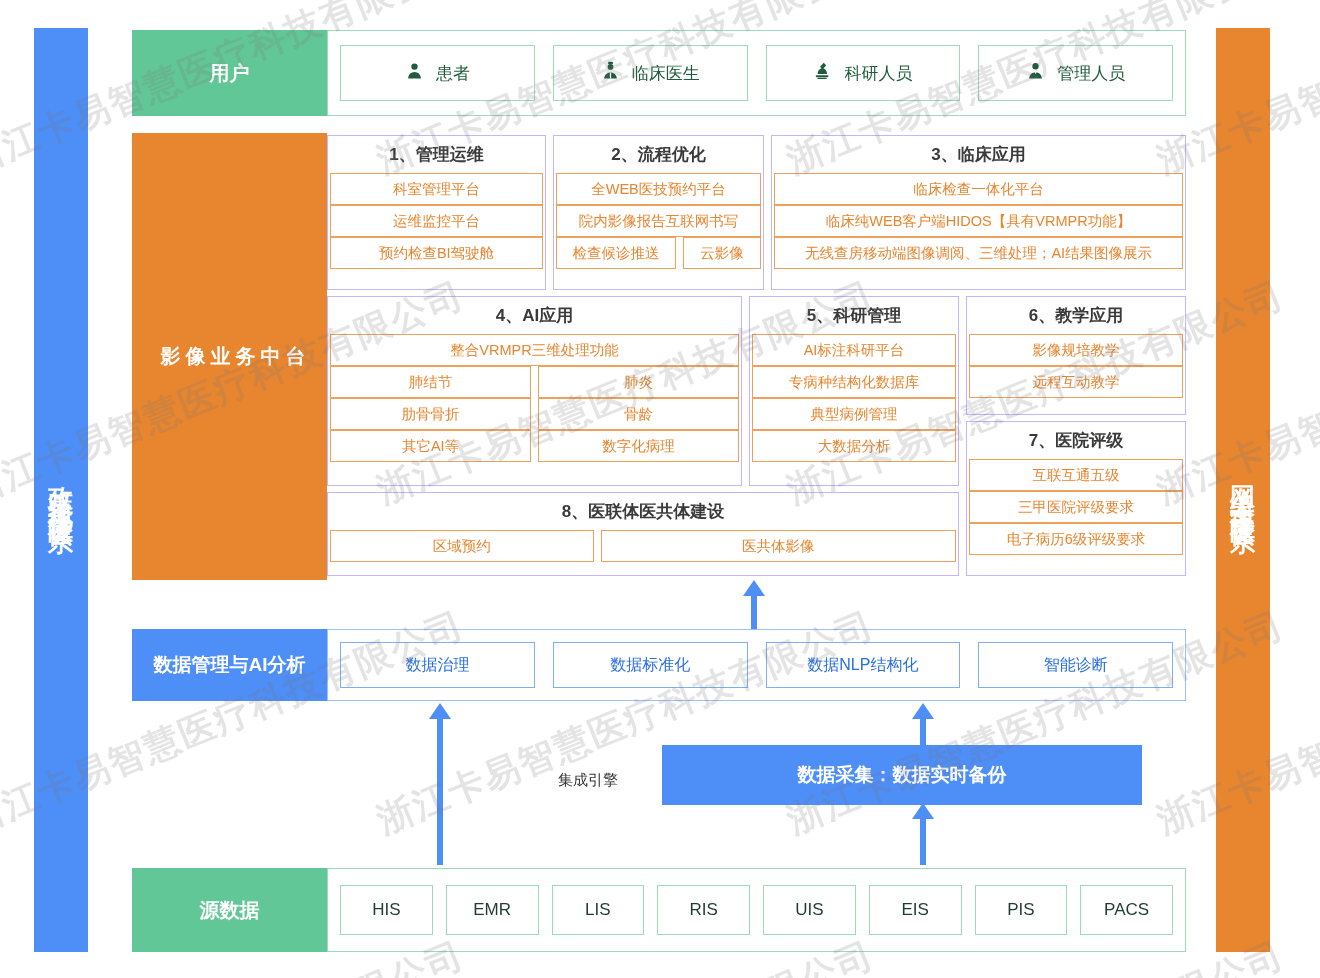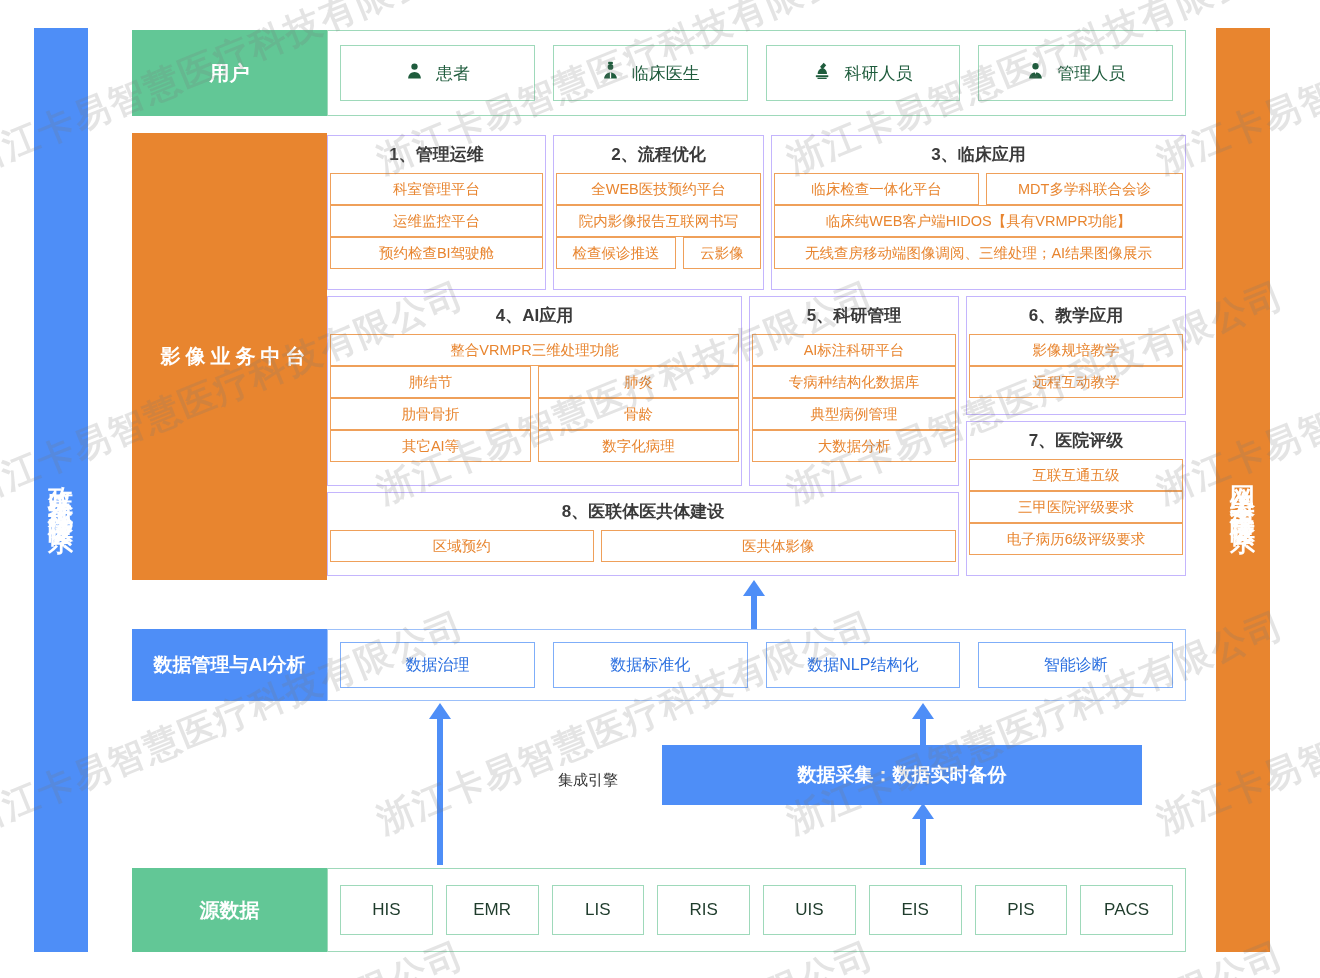--- a/index.html
+++ b/index.html
@@ -230,21 +230,20 @@
         <div class="orow">
           <div class="obox" style="flex:1.55">检查候诊推送</div>
           <div class="obox">云影像</div>
         </div>
       </div>
 
       <div class="ogroup" style="left:444px; top:2px; width:415px; height:155px;">
         <div class="gtitle">3、临床应用</div>
         <div class="orow">
           <div class="obox" style="flex:1.04">临床检查一体化平台</div>
-          <div class="obox">MDT多学科联合会诊</div>
         </div>
         <div class="orow">
             <div class="obox">临床纯WEB客户端HIDOS【具有VRMPR功能】</div>
           </div>
         <div class="orow">
             <div class="obox">无线查房移动端图像调阅、三维处理；AI结果图像展示</div>
           </div>
       </div>
 
       <div class="ogroup" style="left:0px; top:163px; width:415px; height:190px;">

